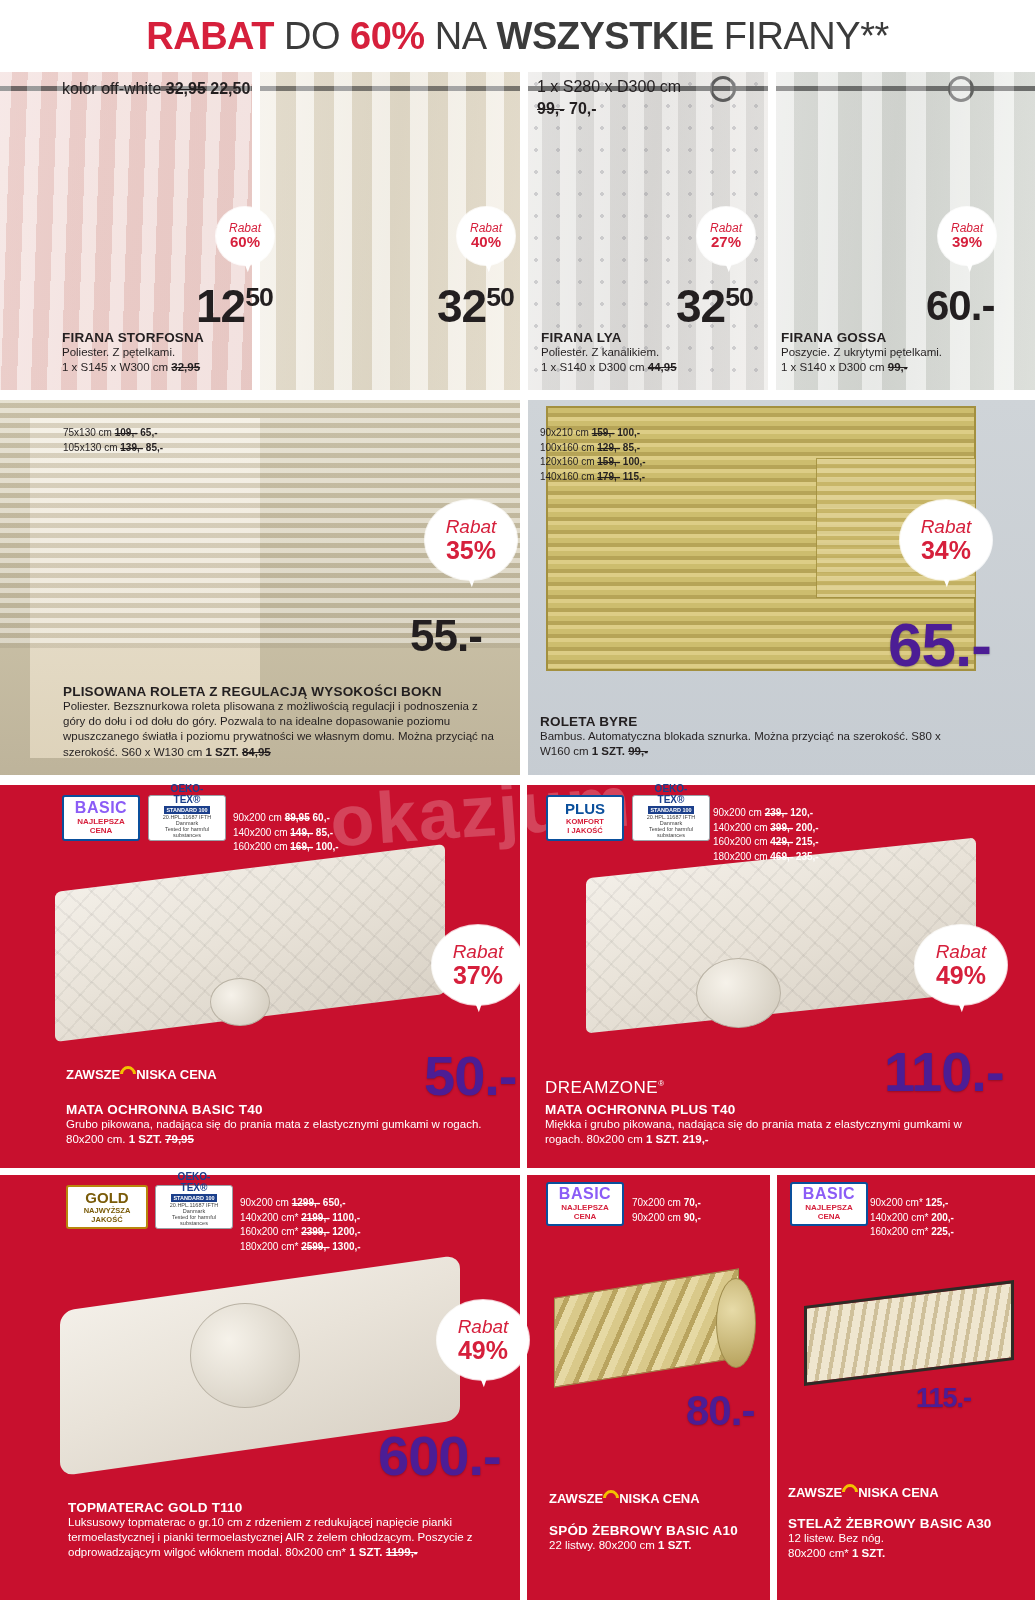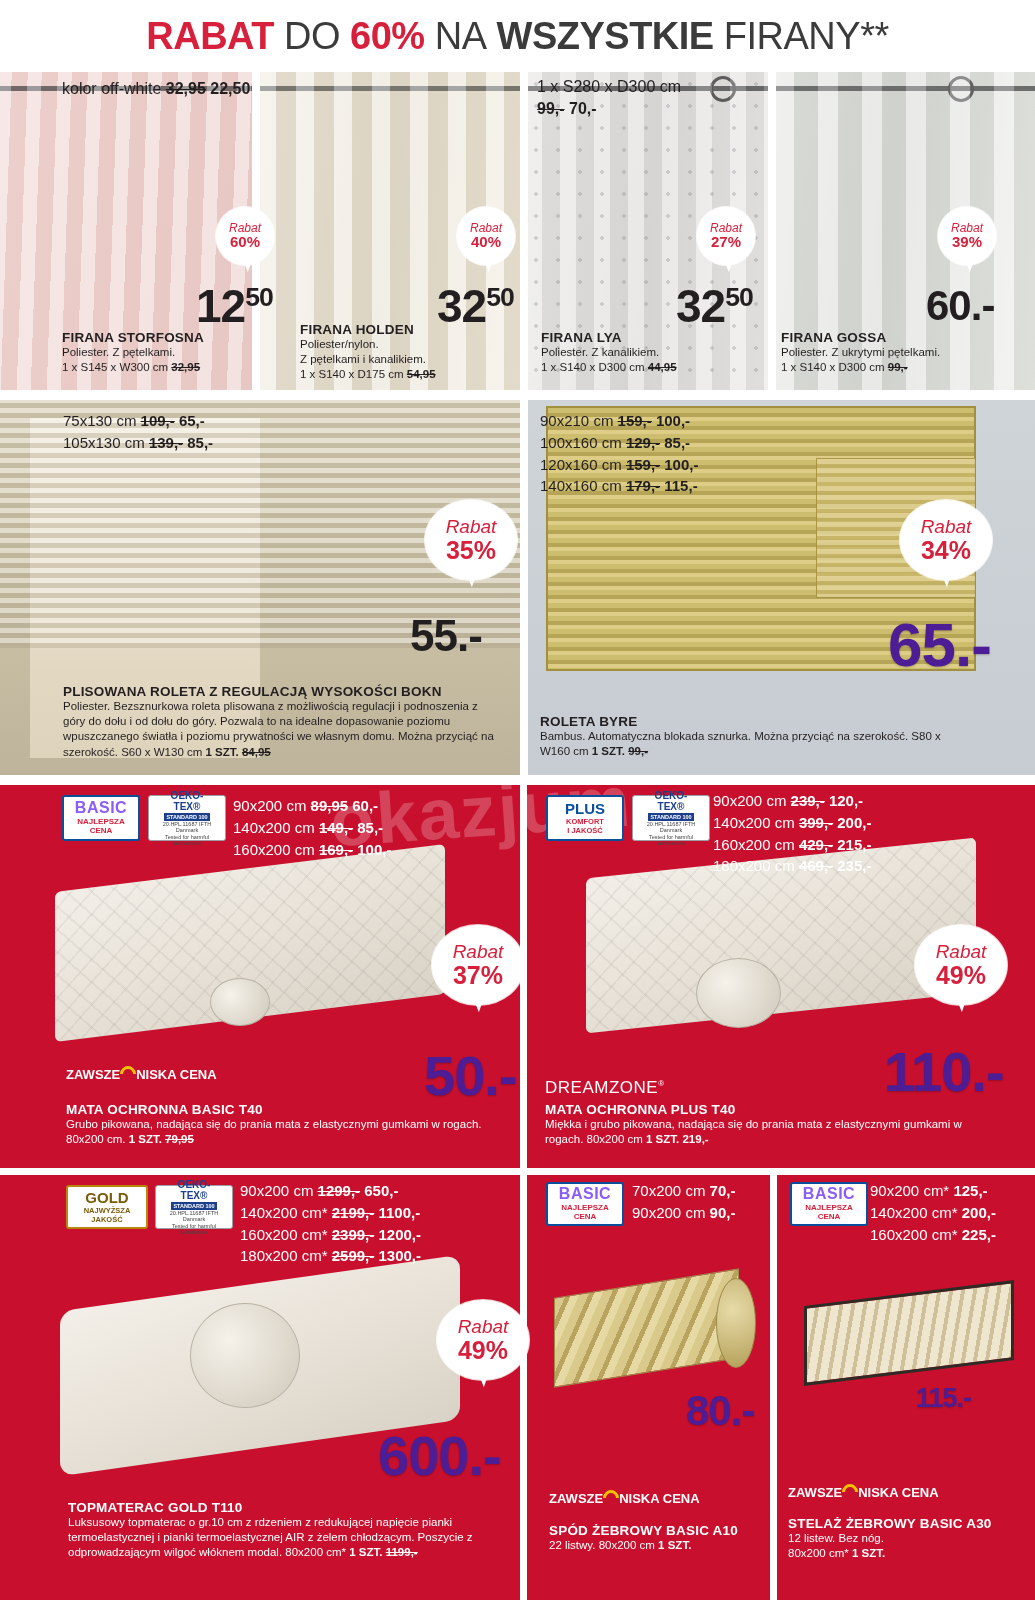--- a/index.html
+++ b/index.html
@@ -116,39 +116,39 @@
     position:absolute; font-weight:bold; color:#231f20;
     letter-spacing:-1px; line-height:1;
   }
   .price .cents { font-size:.58em; vertical-align:super; }
   .price.white { color:#4c1d95; text-shadow:0 1px 2px rgba(0,0,0,.25); }
 
   
   .block { position:absolute; }
   .title { font-size:13.5px; font-weight:bold; letter-spacing:.2px; }
   .desc { font-size:11.5px; line-height:1.32; }
-  .pricelist { font-size:15px; line-height:1.45; }
+  .pricelist { font-size:10px; line-height:1.45;margin-top:16px; }
   .white-text { color:#ffffff; }
 
   
   .badge {
     position:absolute; display:flex; flex-direction:column;
     align-items:center; justify-content:center; text-align:center;
     border-radius:3px; font-weight:bold;
   }
   .basic { background:#ffffff; border:2px solid #0a4f9c; color:#0a4f9c; }
   .basic .b1 { color:#8b5cf6; font-size:16px; line-height:1; letter-spacing:.5px; }
   .basic .b2 { color:#d6203c; font-size:8px; line-height:1.1; margin-top:2px; }
   .plus { background:#ffffff; border:2px solid #0a4f9c; color:#0a4f9c; }
   .plus .b1 { font-size:15px; line-height:1; }
   .plus .b2 { font-size:7.5px; color:#d6203c; line-height:1.1; margin-top:2px; }
   .gold { background:#ffffff; border:2px solid #b8860b; }
   .gold .b1 { color:#7a5b08; font-size:15px; line-height:1; }
   .gold .b2 { color:#7a5b08; font-size:7.5px; line-height:1.1; margin-top:2px; }
-  .oeko { background:#ffffff; border:1px solid #9aa0a6; color:#1b3f8b; padding:2px 9px; }
+  .oeko { background:#ffffff; border:1px solid #9aa0a6; color:#1b3f8b; padding:2px 9px;justify-content:flex-end; }
   .oeko .o1 { font-size:10px; font-weight:bold; line-height:1.1; }
   .oeko .o2 { font-size:5.5px; font-weight:normal; line-height:1.1; color:#444; }
   .oeko .band { background:#1b3f8b; color:#fff; font-size:5.5px; padding:1px 2px; margin-top:1px; }
 
   .zawsze { position:absolute; display:flex; align-items:center; gap:0; }
   .zawsze .z1 { font-size:13px; font-weight:bold; color:#ffffff; }
   .zawsze .swoosh {
     width:16px; height:16px; border:3px solid #f2c200; border-radius:50%;
     border-right-color:transparent; border-bottom-color:transparent; transform:rotate(45deg);
   }
@@ -257,29 +257,20 @@
     </div>
   </div>
 
   <div class="bubble b-sm" style="left:457px;top:207px;">
     <span class="lbl">Rabat</span>
     <span>40%</span>
   </div>
   <div class="price" style="left:437px;top:283px;font-size:46px;">
     <span>32</span><span class="cents">50</span>
   </div>
-  <div class="block" style="left:300px;top:322px;width:205px;">
-    <div class="title">FIRANA HOLDEN</div>
-    <div class="desc">Poliester/nylon.</div>
-    <div class="desc">Z pętelkami i kanalikiem.</div>
-    <div class="desc">
-      <span>1 x S140 x D175 cm</span>
-      <span class="strike bold">54,95</span>
-    </div>
-  </div>
 
   <div class="block tiny" style="left:537px;top:76px;width:210px;">
     <div>1 x S280 x D300 cm</div>
     <div>
       <span class="strike bold">99,-</span>
       <span class="bold">70,-</span>
     </div>
   </div>
   <div class="bubble b-sm" style="left:697px;top:207px;">
     <span class="lbl">Rabat</span>
@@ -299,21 +290,21 @@
 
   <div class="bubble b-sm" style="left:938px;top:207px;">
     <span class="lbl">Rabat</span>
     <span>39%</span>
   </div>
   <div class="price" style="left:926px;top:285px;font-size:42px;">
     <span>60</span><span>.-</span>
   </div>
   <div class="block" style="left:781px;top:330px;width:245px;">
     <div class="title">FIRANA GOSSA</div>
-    <div class="desc">Poliester. Z ukrytymi pętelkami.</div>
+    <div class="desc">Poszycie. Z ukrytymi pętelkami.</div>
     <div class="desc">
       <span>1 x S140 x D300 cm</span>
       <span class="strike bold">99,-</span>
     </div>
   </div>
 
   <div class="block pricelist" style="left:63px;top:410px;width:240px;">
     <div>
       <span>75x130 cm</span>
       <span class="strike bold">109,-</span>

